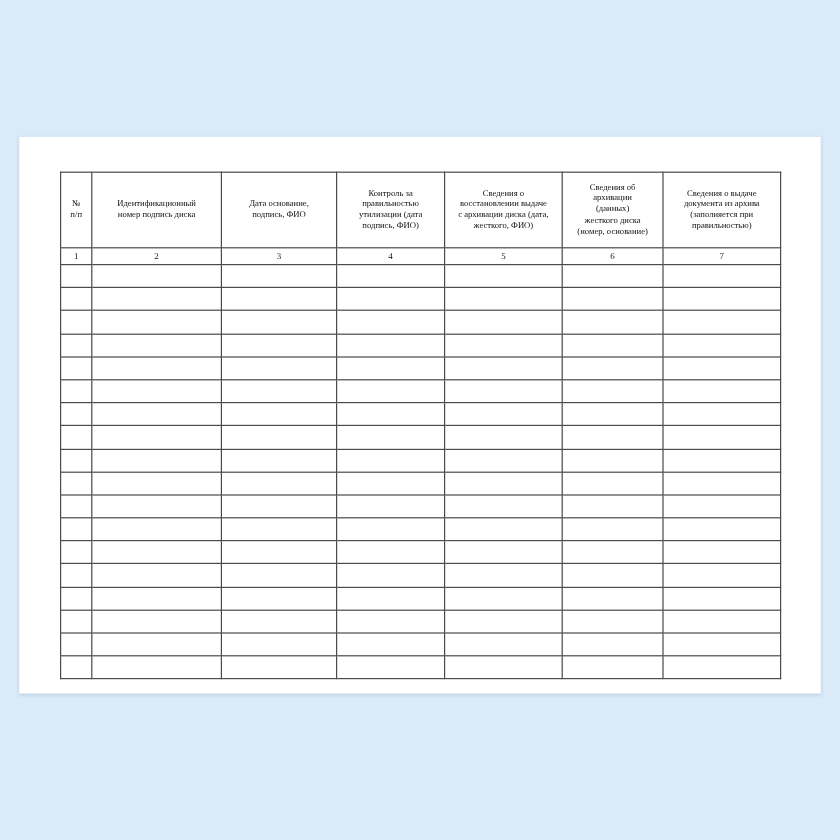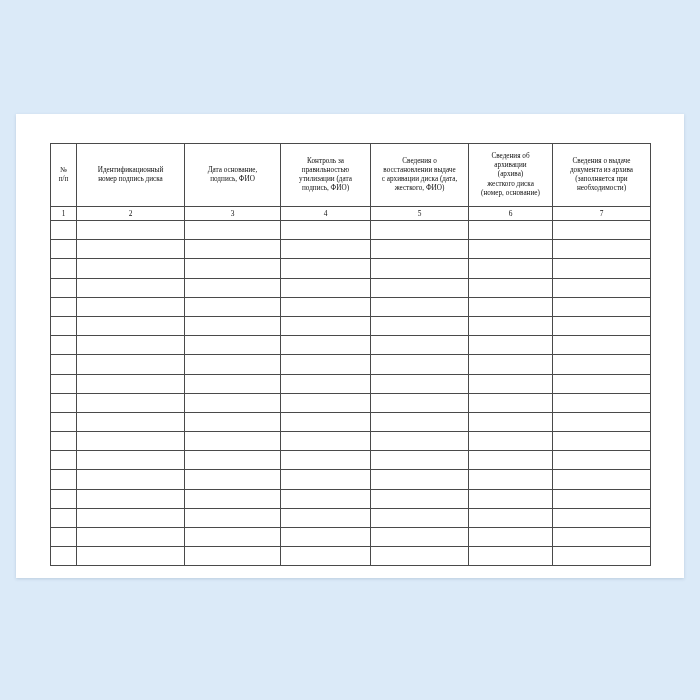--- a/index.html
+++ b/index.html
@@ -114,29 +114,29 @@
             </th>
             <th>
               <span class="hdr">Сведения о</span>
               <span class="hdr">восстановлении выдаче</span>
               <span class="hdr">с архивации диска (дата,</span>
               <span class="hdr">жесткого, ФИО)</span>
             </th>
             <th>
               <span class="hdr">Сведения об</span>
               <span class="hdr">архивации</span>
-              <span class="hdr">(архива)</span>
+              <span class="hdr">(данных)</span>
               <span class="hdr">жесткого диска</span>
               <span class="hdr">(номер, основание)</span>
             </th>
             <th>
               <span class="hdr">Сведения о выдаче</span>
               <span class="hdr">документа из архива</span>
               <span class="hdr">(заполняется при</span>
-              <span class="hdr">необходимости)</span>
+              <span class="hdr">правильностью)</span>
             </th>
           </tr>
           <tr class="numrow">
             <td>1</td>
             <td>2</td>
             <td>3</td>
             <td>4</td>
             <td>5</td>
             <td>6</td>
             <td>7</td>

